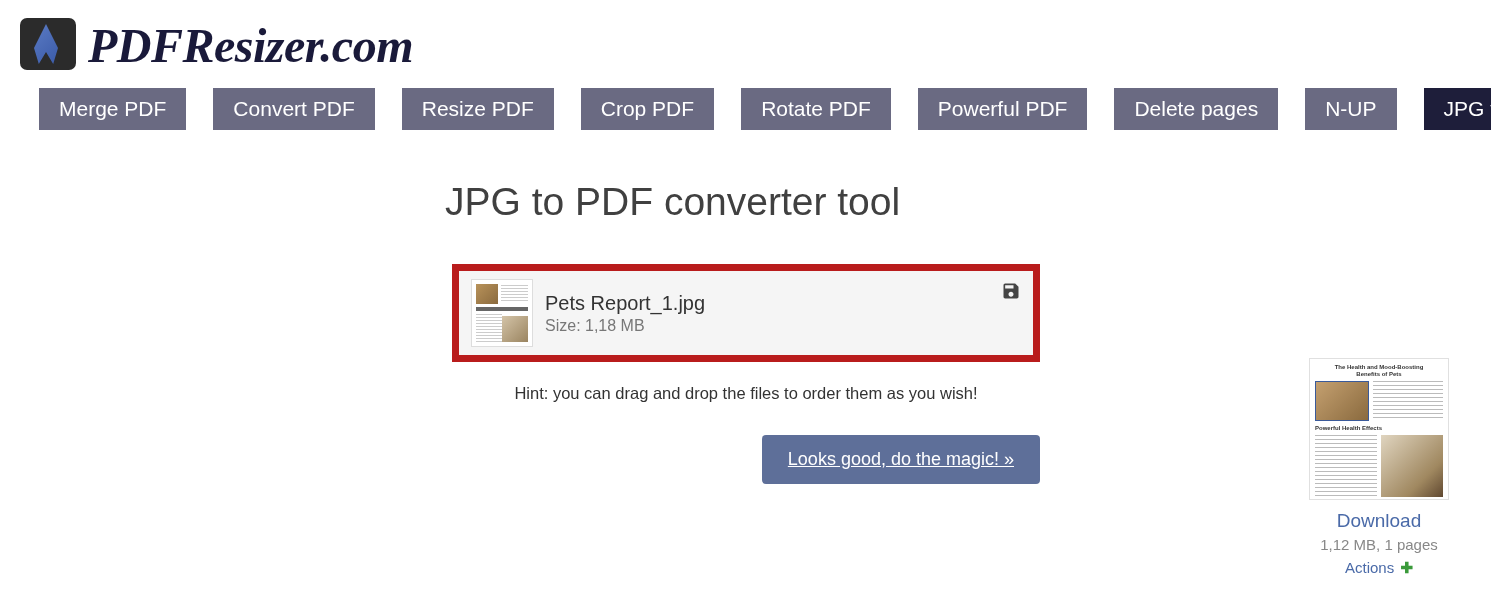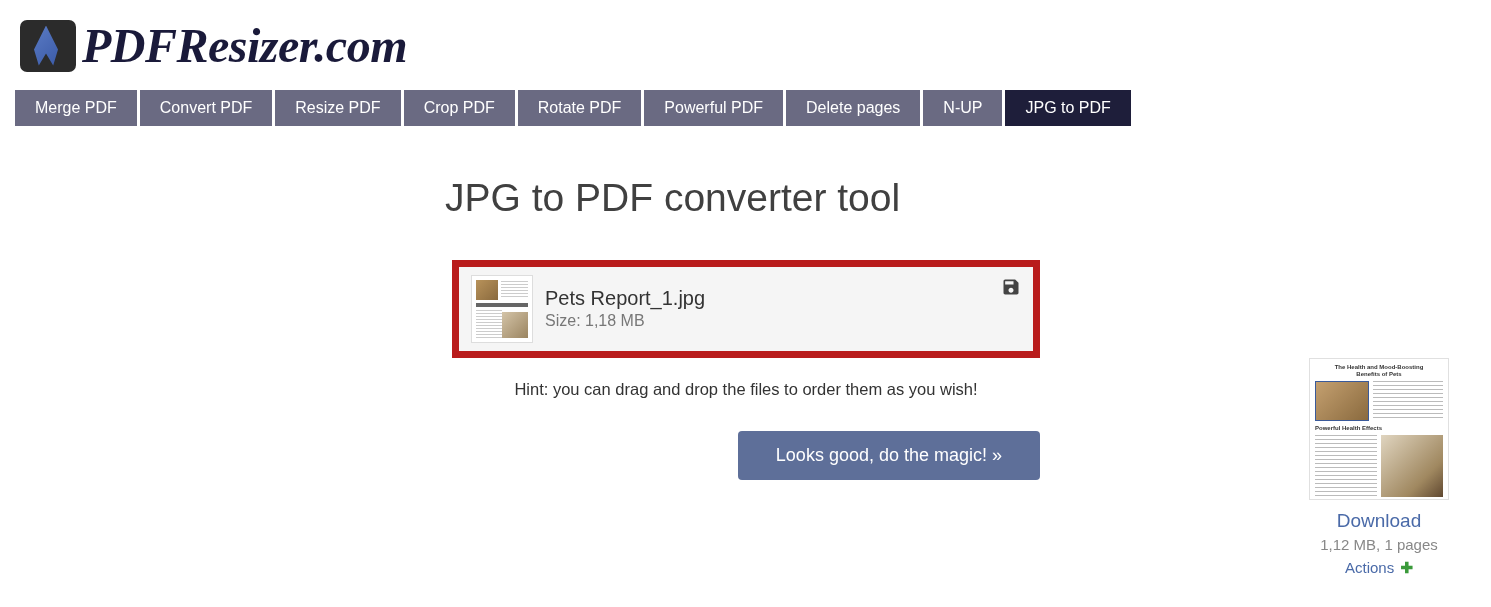--- a/index.html
+++ b/index.html
@@ -8,22 +8,21 @@
   background: #fff;
   width: 1491px;
   height: 607px;
   overflow: hidden;
 }
 .logo-area {
   padding: 18px 0 14px 20px;
 }
 .logo {
   display: inline-flex;
-  align-items: center;
-  gap: 6px;
+  gap: 12px;
 }
 .logo-icon {
   width: 56px;
   height: 52px;
   background: #2b2b2b;
   border-radius: 7px;
   position: relative;
   display: inline-block;
 }
 .logo-icon::after {
@@ -46,23 +45,24 @@
 }
 .nav {
   display: flex;
   gap: 3px;
   padding-left: 15px;
 }
 .nav-item {
   background: #6a6a82;
   color: #fff;
   padding: 9px 20px;
-  font-size: 16px;
+  font-size: 21px;
   cursor: pointer;
   white-space: nowrap;
+  margin-left: 24px;
 }
 .nav-item.active {
   background: #1e1e3a;
 }
 .content {
   padding-top: 50px;
 }
 .page-title {
   font-size: 39px;
   color: #404040;
@@ -150,24 +150,25 @@
   width: 588px;
   margin-left: 452px;
   display: flex;
   justify-content: flex-end;
   margin-top: 32px;
 }
 .magic-btn {
   background: #5e6f99;
   color: #fff;
   border: none;
-  padding: 14px 38px;
+  padding: 14px 26px;
   font-size: 18px;
   border-radius: 4px;
   cursor: pointer;
+  text-decoration: underline;
 }
 .sidebar {
   position: absolute;
   right: 32px;
   top: 358px;
   width: 160px;
   text-align: center;
 }
 .preview {
   width: 140px;

